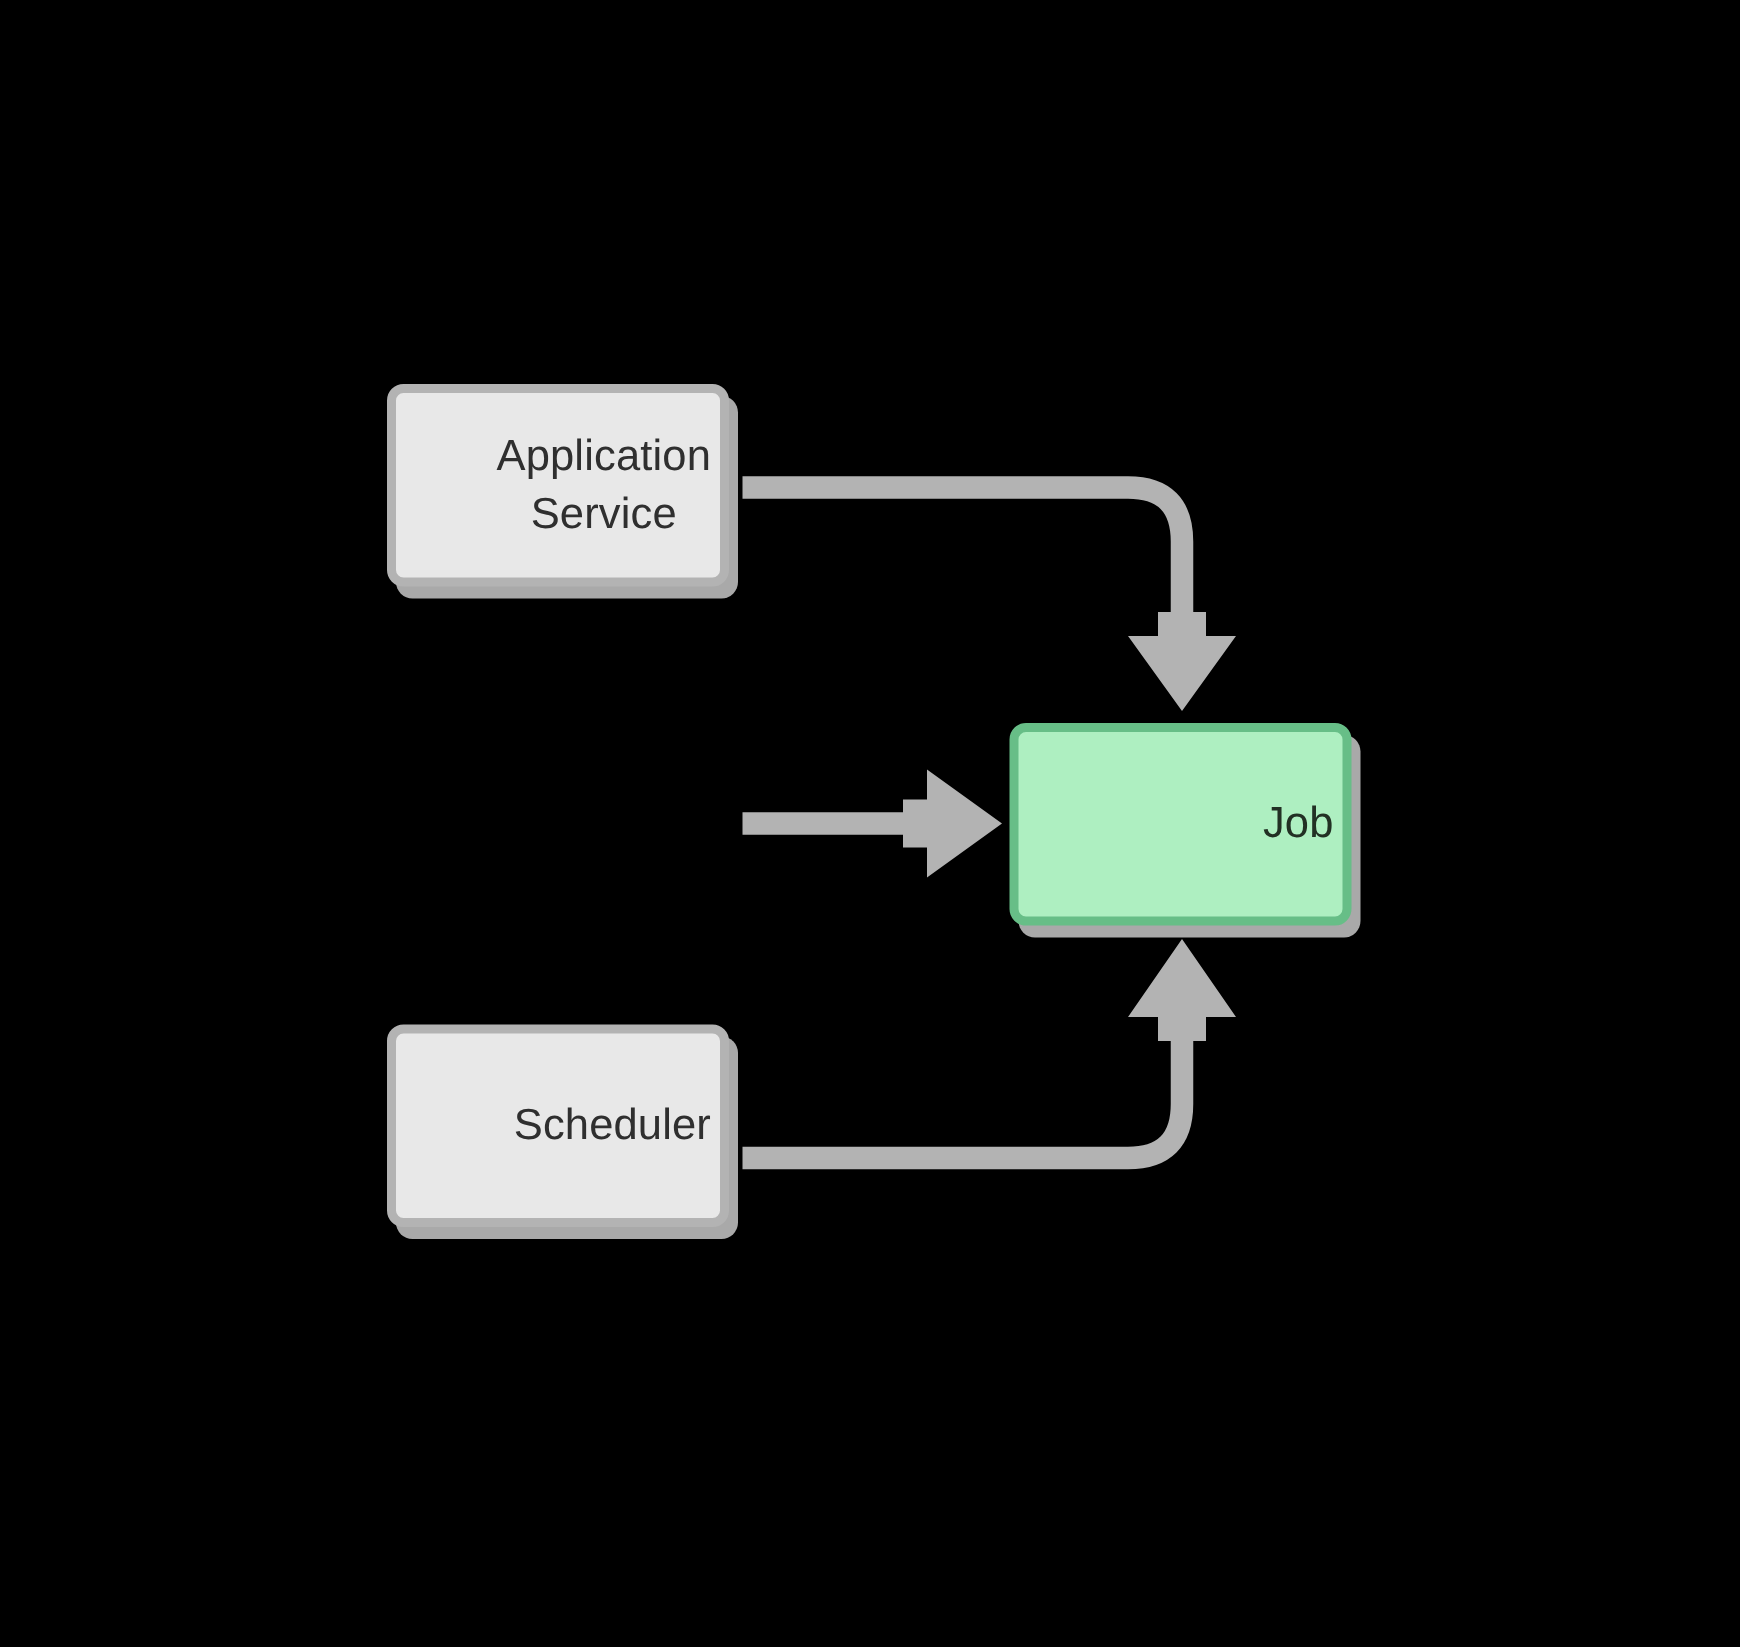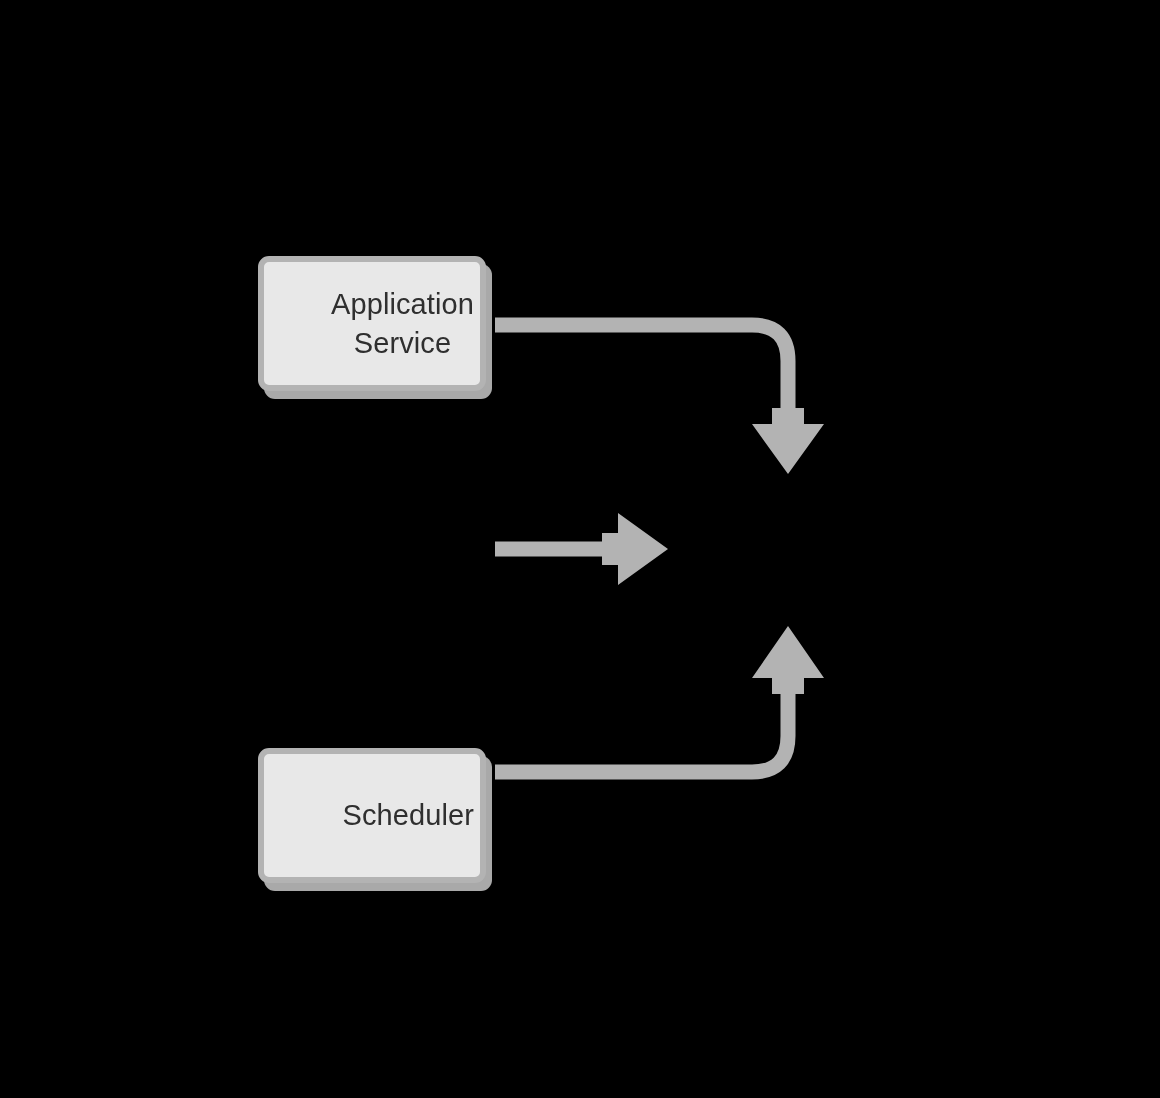--- a/index.html
+++ b/index.html
@@ -82,18 +82,21 @@
       <path d="M 788 626 L 824 678 L 804 678 L 804 694 L 772 694 L 772 678 L 752 678 Z" fill="#b3b3b3"></path>
     </g>
   </svg>
 
   <div class="node node-gray" style="left:258px; top:256px; width:228px; height:135px;">
     <span class="node-label">Application
 Service</span>
   </div>
 
 
-  <div class="node node-gray" style="left:258px; top:748px; width:228px; height:135px;">
+  <div class="node node-gray" style="left:258px; top:683px; width:228px; height:135px;">
     <span class="node-label">Scheduler</span>
   </div>
 
+  <div class="node node-green" style="left:673px; top:482px; width:228px; height:135px;">
+    <span class="node-label">Job</span>
+  </div>
 
 </div>
 
 </body></html>

